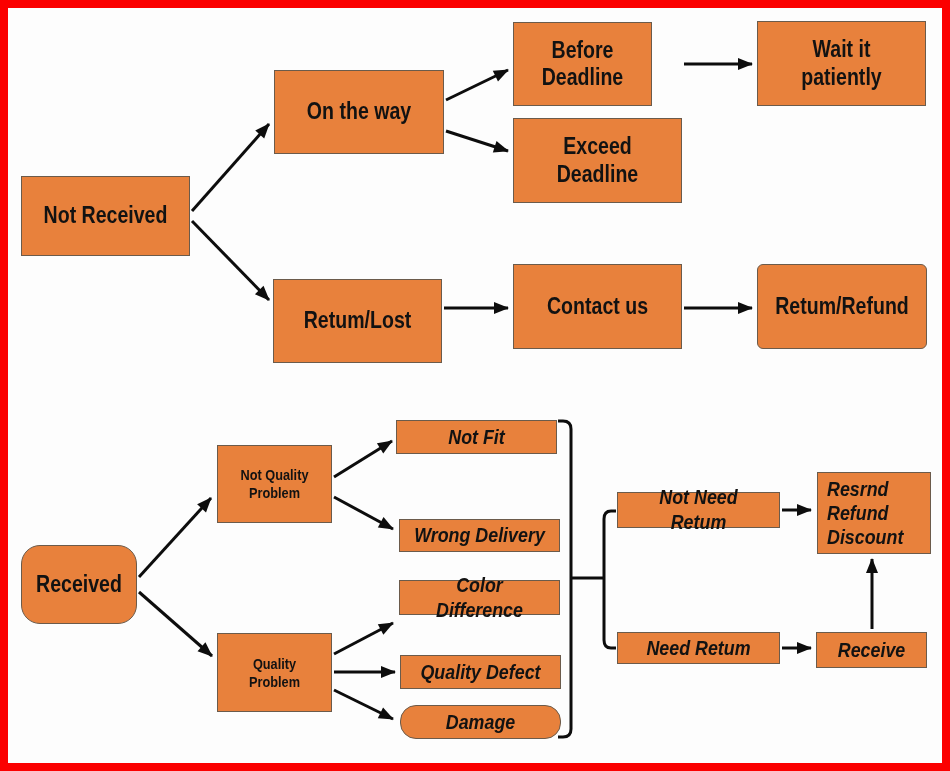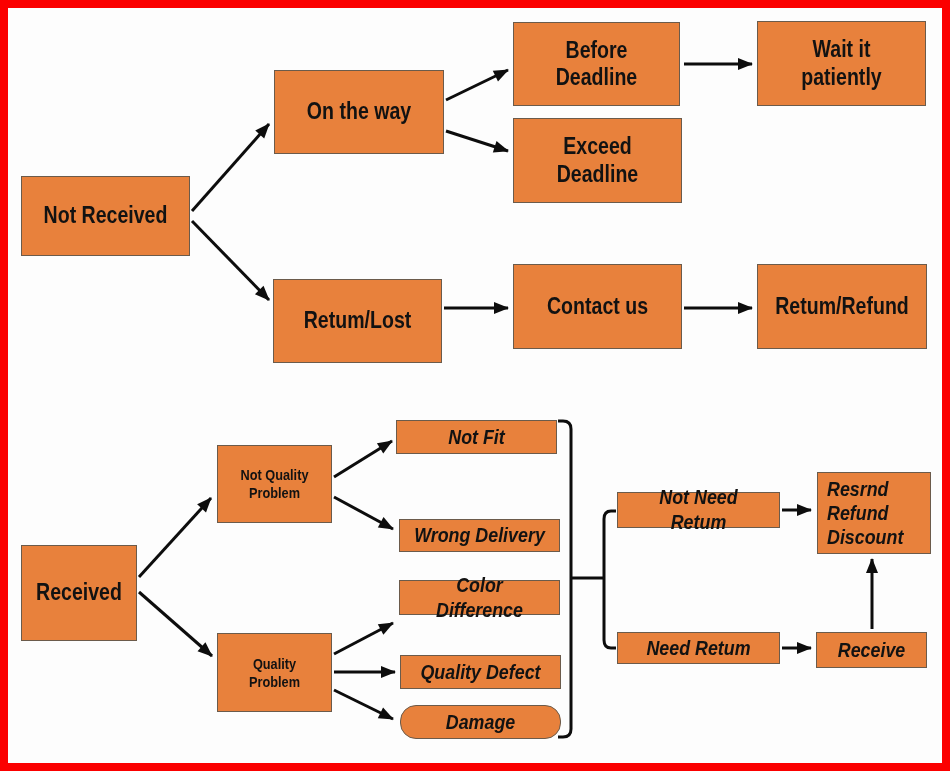--- a/index.html
+++ b/index.html
@@ -105,37 +105,37 @@
 
   <div class="node big" style="left:21px; top:176px; width:169px; height:80px;">
     <span class="label">Not Received</span>
   </div>
   <div class="node big" style="left:274px; top:70px; width:170px; height:84px;">
     <span class="label">On the way</span>
   </div>
   <div class="node big" style="left:273px; top:267px; width:169px; height:84px;margin-top:12px;">
     <span class="label">Retum/Lost</span>
   </div>
-  <div class="node big" style="left:513px; top:22px; width:167px; height:84px;">
+  <div class="node big" style="left:513px; top:22px; width:139px; height:84px;">
     <span class="label">Before Deadline</span>
   </div>
   <div class="node big" style="left:757px; top:21px; width:169px; height:85px;">
     <span class="label">Wait it patiently</span>
   </div>
   <div class="node big" style="left:513px; top:118px; width:169px; height:85px;">
     <span class="label">Exceed Deadline</span>
   </div>
   <div class="node big" style="left:513px; top:264px; width:169px; height:85px;">
     <span class="label">Contact us</span>
   </div>
-  <div class="node big" style="left:757px; top:264px; width:170px; height:85px;">
+  <div class="node big" style="left:757px; top:264px; width:170px; height:85px;border-radius:6px;">
     <span class="label">Retum/Refund</span>
   </div>
 
-  <div class="node big" style="left:21px; top:545px; width:116px; height:96px;">
+  <div class="node big" style="left:21px; top:545px; width:116px; height:79px;border-radius:19px;">
     <span class="label">Received</span>
   </div>
   <div class="node mid" style="left:217px; top:445px; width:115px; height:78px;">
     <span class="label">Not Quality Problem</span>
   </div>
   <div class="node mid" style="left:217px; top:633px; width:115px; height:79px;">
     <span class="label">Quality Problem</span>
   </div>
   <div class="node small" style="left:396px; top:420px; width:161px; height:34px;">
     <span class="label">Not Fit</span>

